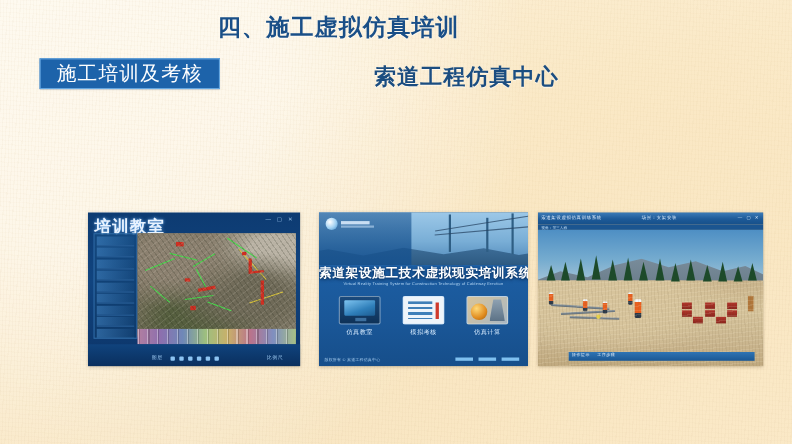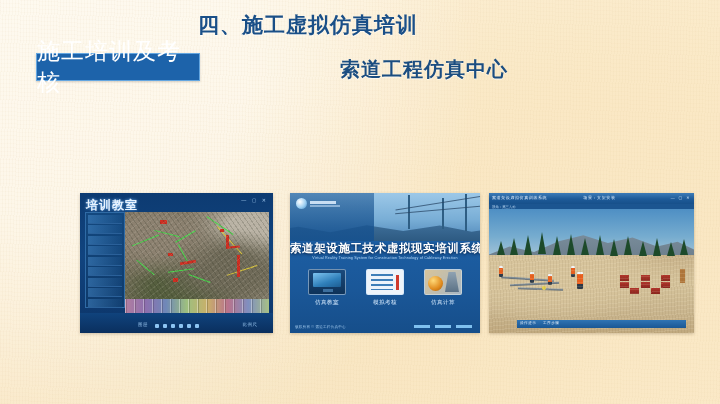--- a/index.html
+++ b/index.html
@@ -38,21 +38,21 @@
     text-shadow:0 1px 0 rgba(255,255,255,.65);
     white-space:nowrap;
   }
   .badge{
     position:absolute;left:8px;top:53px;
     width:164px;height:28px;
     background:#1d63aa;
     border:1.6px solid #64a6e0;
     box-sizing:border-box;
     color:#ffffff;
-    font-size:23px;font-weight:normal;letter-spacing:1px;
+    font-size:18px;font-weight:normal;letter-spacing:1px;
     display:flex;align-items:center;justify-content:center;
     box-shadow:0 1px 2px rgba(0,0,0,.18);
   }
   .sub-title{
     position:absolute;left:196px;top:56px;width:400px;
     text-align:center;
     font-size:20px;font-weight:bold;letter-spacing:1px;
     color:#1b4d80;
     text-shadow:0 1px 0 rgba(255,255,255,.6);
     white-space:nowrap;
@@ -70,21 +70,21 @@
   
   .figs{position:absolute;left:0;top:193px;width:720px;height:142px;}
   .fig{position:absolute;top:0;height:140px;overflow:hidden;
        box-shadow:0 1px 3px rgba(90,70,40,.28);}
   #fig-left{left:52px;width:193px;}
   #fig-mid{left:262px;width:190px;}
   #fig-right{left:461px;width:205px;}
 
   
   .f1{position:absolute;inset:0;background:linear-gradient(180deg,#0d3b72 0%,#11447f 45%,#0c3468 100%);}
-  .f1-title{position:absolute;left:6px;top:4px;font-size:12px;font-weight:bold;color:#e8f3ff;
+  .f1-title{position:absolute;left:6px;top:4px;font-size:15px;font-weight:bold;color:#e8f3ff;
     letter-spacing:1px;text-shadow:0 0 3px rgba(120,190,255,.9);}
   .f1-win{position:absolute;right:5px;top:4px;font-size:5px;color:#9dc6ec;letter-spacing:2px;}
   .f1-side{position:absolute;left:5px;top:19px;width:38px;height:94px;
     background:linear-gradient(180deg,#13487f,#0e3a6b);border:.5px solid #2f6ba6;}
   .f1-side i{display:block;height:8px;margin:1.5px 2px;border-bottom:.5px solid #2a6099;
     background:linear-gradient(90deg,rgba(80,150,215,.45),rgba(80,150,215,.05));}
   .f1-map{position:absolute;left:45px;top:19px;right:4px;height:94px;overflow:hidden;
     background:
       radial-gradient(ellipse at 20% 25%, #8c8170 0 18%, rgba(0,0,0,0) 45%),
       radial-gradient(ellipse at 70% 60%, #6f6a58 0 20%, rgba(0,0,0,0) 50%),

